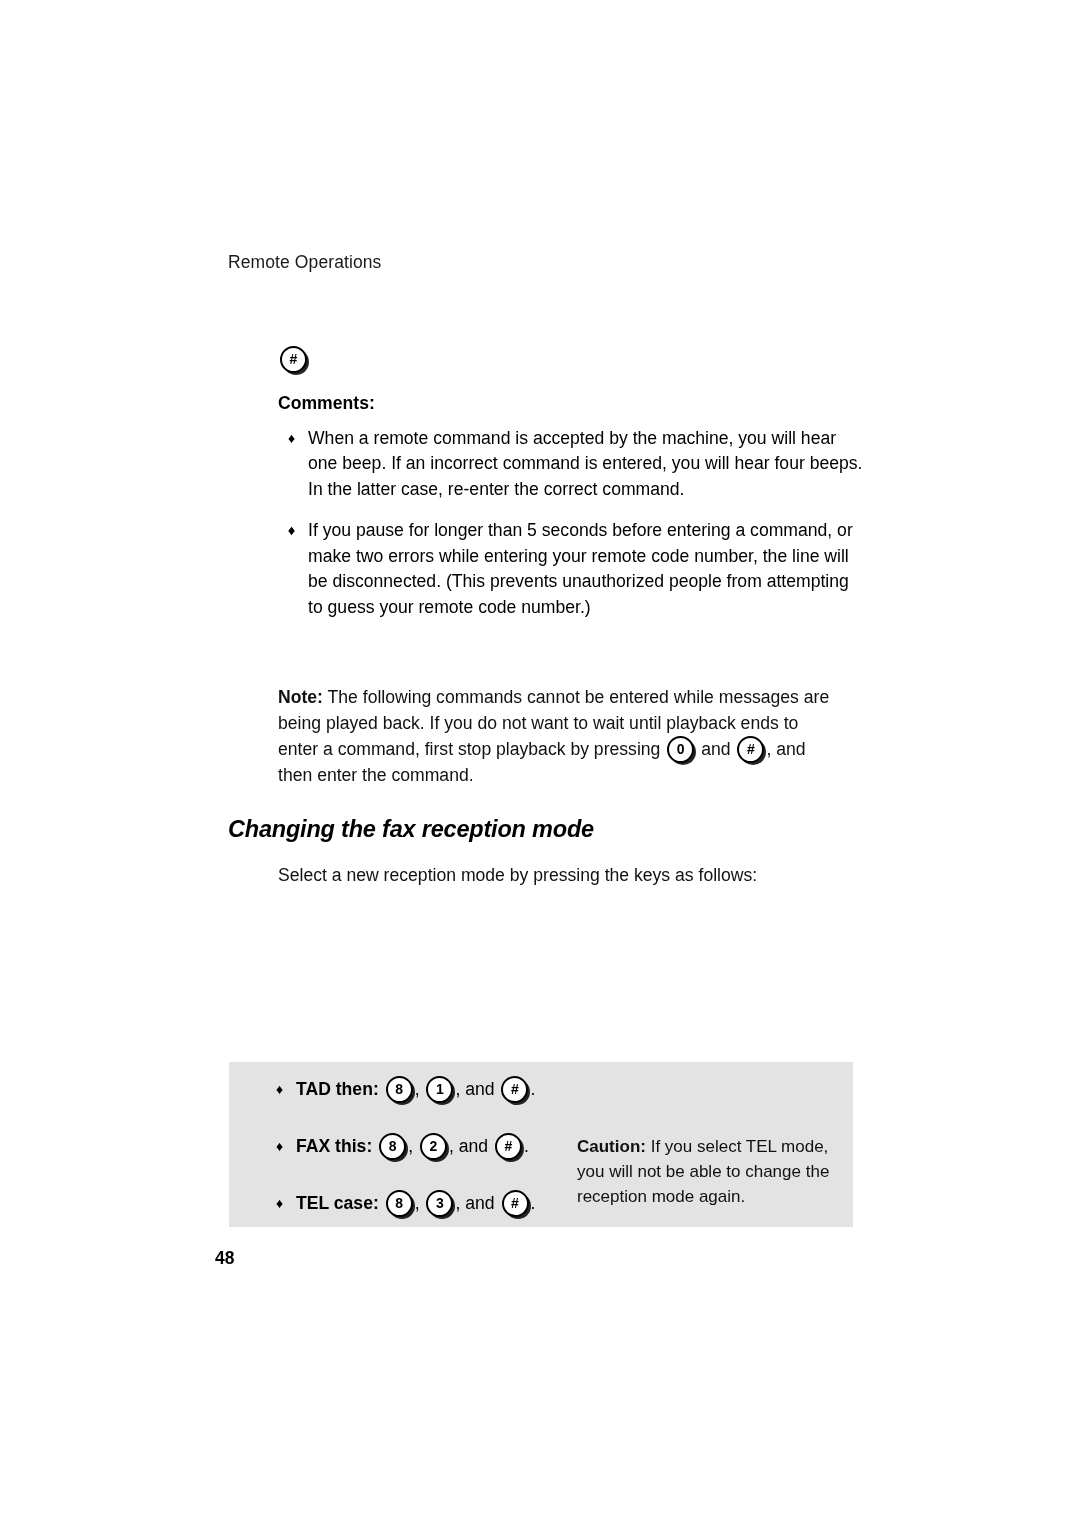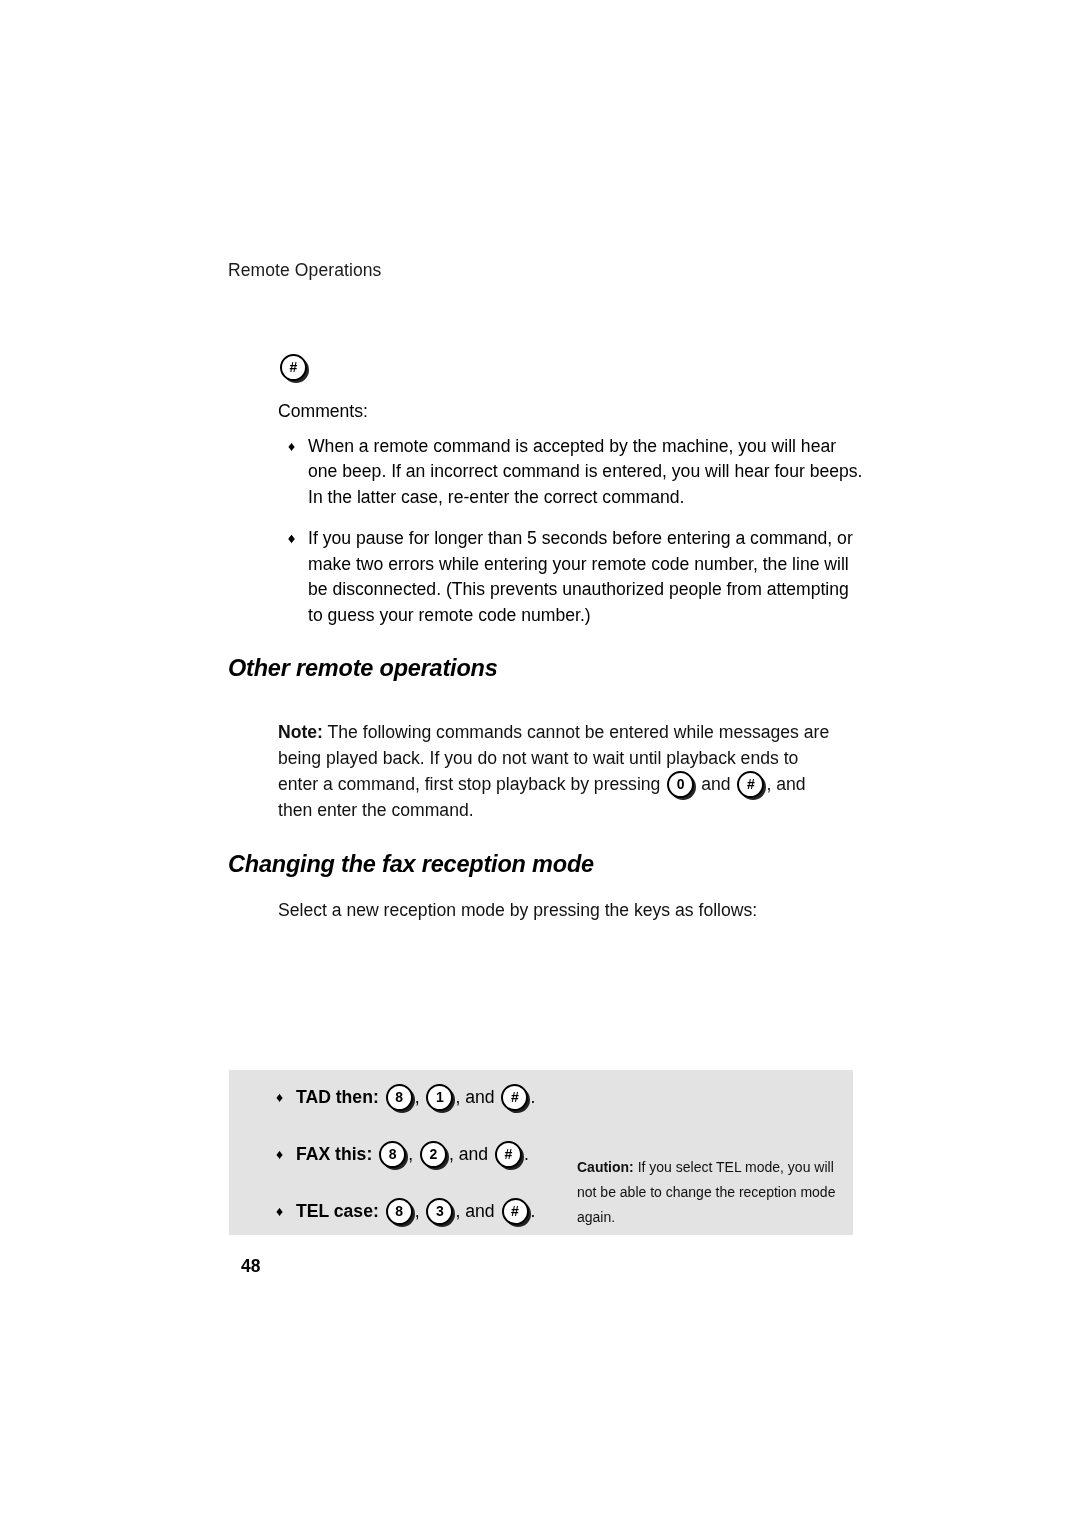--- a/index.html
+++ b/index.html
@@ -12,21 +12,20 @@
     height: 1528px;
     position: relative;
     font-family: "Liberation Sans", sans-serif;
     color: #000000;
     overflow: hidden;
   }
 
   .page {
     position: absolute;
     inset: 0;
-    margin-top: 8px;
   }
 
   
   .running-header {
     position: absolute;
     left: 228px;
     top: 252px;
     font-size: 17.5px;
     letter-spacing: 0.1px;
     color: #1a1a1a;
@@ -55,21 +54,21 @@
   .para b { font-weight: bold; }
 
   .gap-sm { height: 9px; }
   .gap-md { height: 18px; }
   .gap-lg { height: 27px; }
 
   
   .comments-label {
     margin-left: 50px;
     font-size: 17.6px;
-    font-weight: normal;
+    font-weight: bold;
     line-height: 25.5px;
   }
 
   
   .bullet-list {
     margin: 0;
     padding: 0;
     list-style: none;
   }
   .bullet-item {
@@ -169,32 +168,32 @@
     display: inline-block;
     margin-left: 20px;
     font-weight: bold;
     font-size: 17.6px;
   }
   .mode-row .sep { font-size: 17.6px; }
 
   .caution {
     position: absolute;
     left: 348px;
-    top: 85px;
+    top: 72px;
     width: 262px;
-    font-size: 14px;
+    font-size: 17px;
     line-height: 25px;
     color: #111;
   }
   .caution b { font-weight: bold; }
 
   
   .page-number {
     position: absolute;
-    left: 241px;
+    left: 215px;
     top: 1248px;
     font-size: 17.5px;
     font-weight: bold;
   }
 </style>
 </head>
 <body>
 
 <div class="page">
 
@@ -225,21 +224,20 @@
         <span class="bullet-mark">♦</span>
       </li>
       <li class="bullet-item">
         <span class="bullet-mark">♦</span>
         <span>If you pause for longer than 5 seconds before entering a command, or make two errors while entering your remote code number, the line will be disconnected. (This prevents unauthorized people from attempting to guess your remote code number.)</span>
       </li>
     </ul>
 
     <div class="gap-lg"></div>
 
-    <div class="section-heading">Other remote operations</div>
 
     <div style="height:20px;"></div>
 
 
     <div class="gap-md"></div>
 
     <div class="para indent">
       <b>Note:</b><span> The following commands cannot be entered while messages are being played back. If you do not want to wait until playback ends to enter a command, first stop playback by pressing</span>
       <span class="key">
         <span class="ring"></span>

